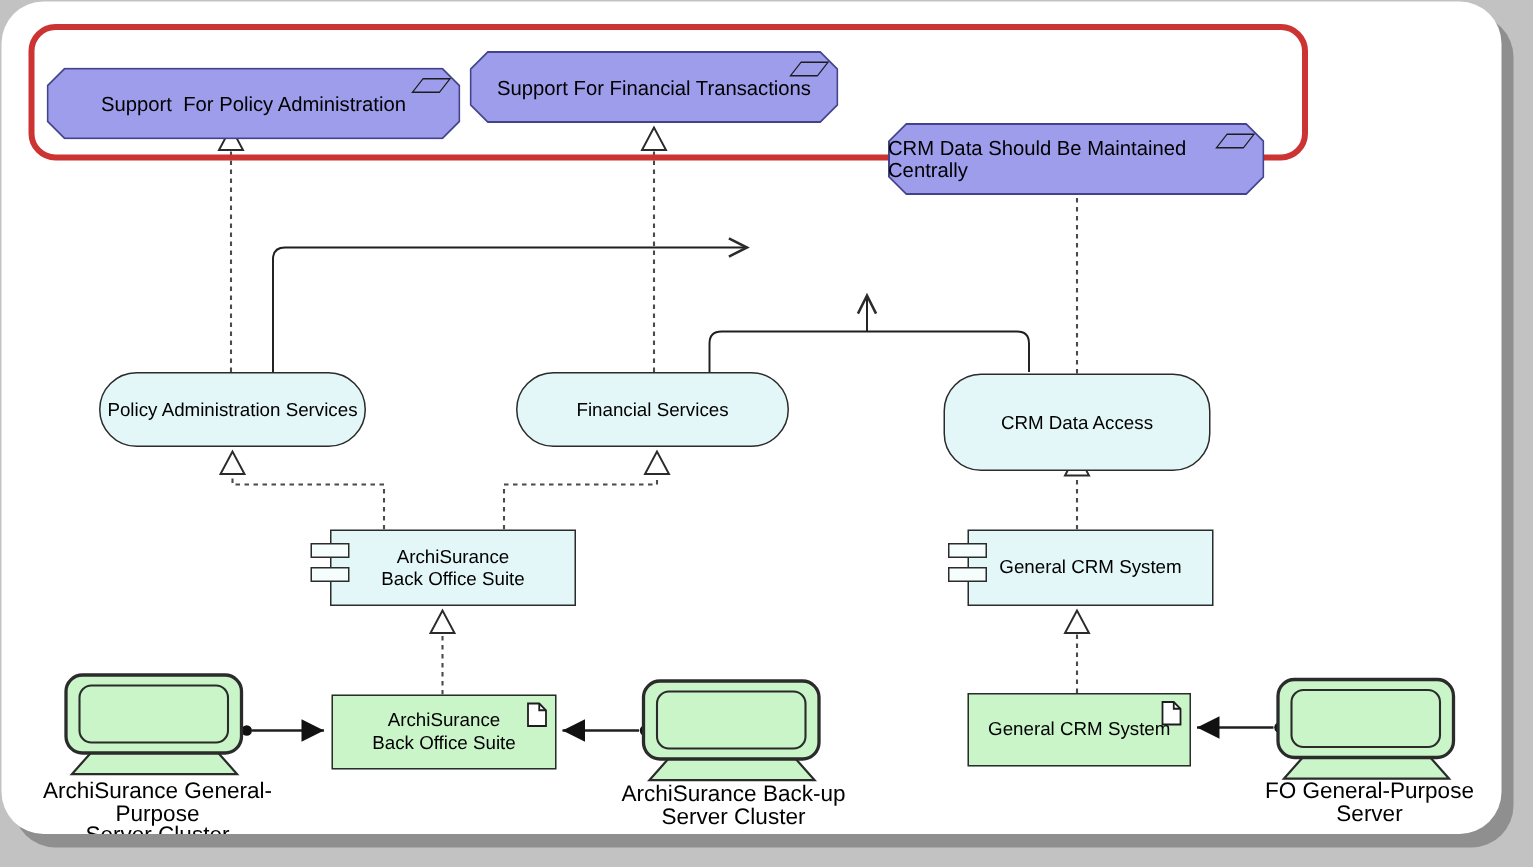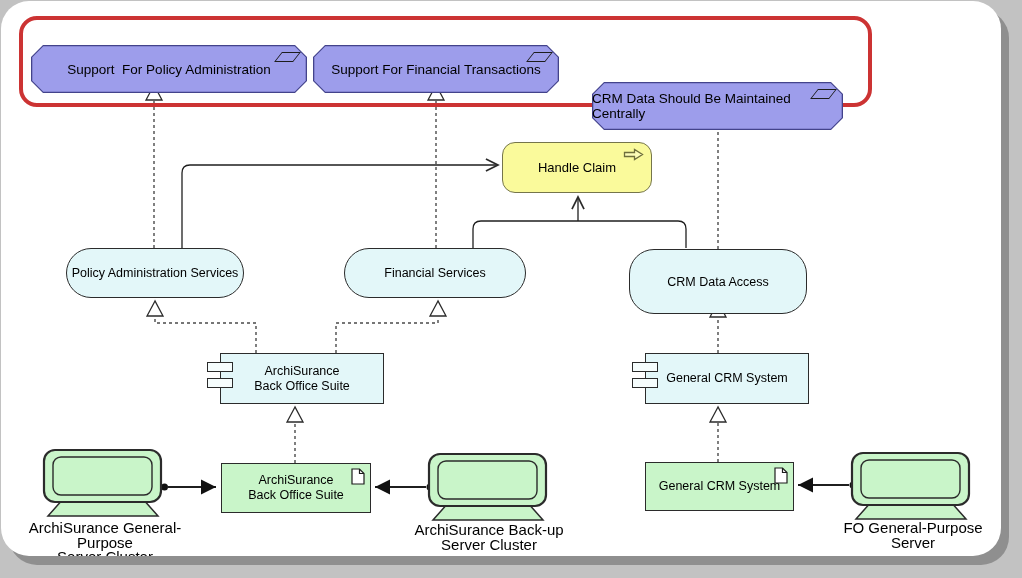--- a/index.html
+++ b/index.html
@@ -91,37 +91,31 @@
     <path d="M848,484 L797,484" fill="none" stroke="#1f1f1f" stroke-width="1.8" marker-end="url(#mFill)"></path>
   </svg>
 
   <div class="shape group" style="left:18px;top:15px;width:853px;height:91px;"></div>
 
   <div class="shape req" style="left:30px;top:44px;width:276px;">
     <div class="req-fill"></div>
     <div class="txt lbl">Support  For Policy Administration</div>
     <span class="pgram"></span>
   </div>
-  <div class="shape req" style="left:312px;top:44px;width:246px;padding-left:40px;">
+  <div class="shape req" style="left:312px;top:33px;width:246px;padding-left:40px;">
     <div class="req-fill"></div>
     <div class="txt lbl">Support For Financial Transactions</div>
     <span class="pgram"></span>
   </div>
   <div class="shape req" style="left:591px;top:33px;width:251px;margin-top:48px;">
     <div class="req-fill"></div>
     <div class="txt lbl">CRM Data Should Be Maintained Centrally</div>
     <span class="pgram"></span>
   </div>
 
-  <div class="shape proc" style="left:501px;top:141px;width:150px;height:51px;">
-    <span class="lbl">Handle Claim</span>
-    <svg class="proc-icon" width="21" height="13" viewBox="0 0 21 13">
-      <path d="M1.5,4.5 h10 V1.5 l8,5 -8,5 V8.5 h-10 z" fill="#FCFCB8" stroke="#6e6e3c" stroke-width="1.3"></path>
-    </svg>
-  </div>
 
   <div class="shape oval" style="left:343px;top:247px;width:182px;height:50px;">
     <span class="lbl">Financial Services</span>
   </div>
   <div class="shape oval" style="left:65px;top:247px;width:178px;height:50px;">
     <span class="lbl">Policy Administration Services</span>
   </div>
   <div class="shape oval" style="left:628px;top:248px;width:178px;height:65px;">
     <span class="lbl">CRM Data Access</span>
   </div>

